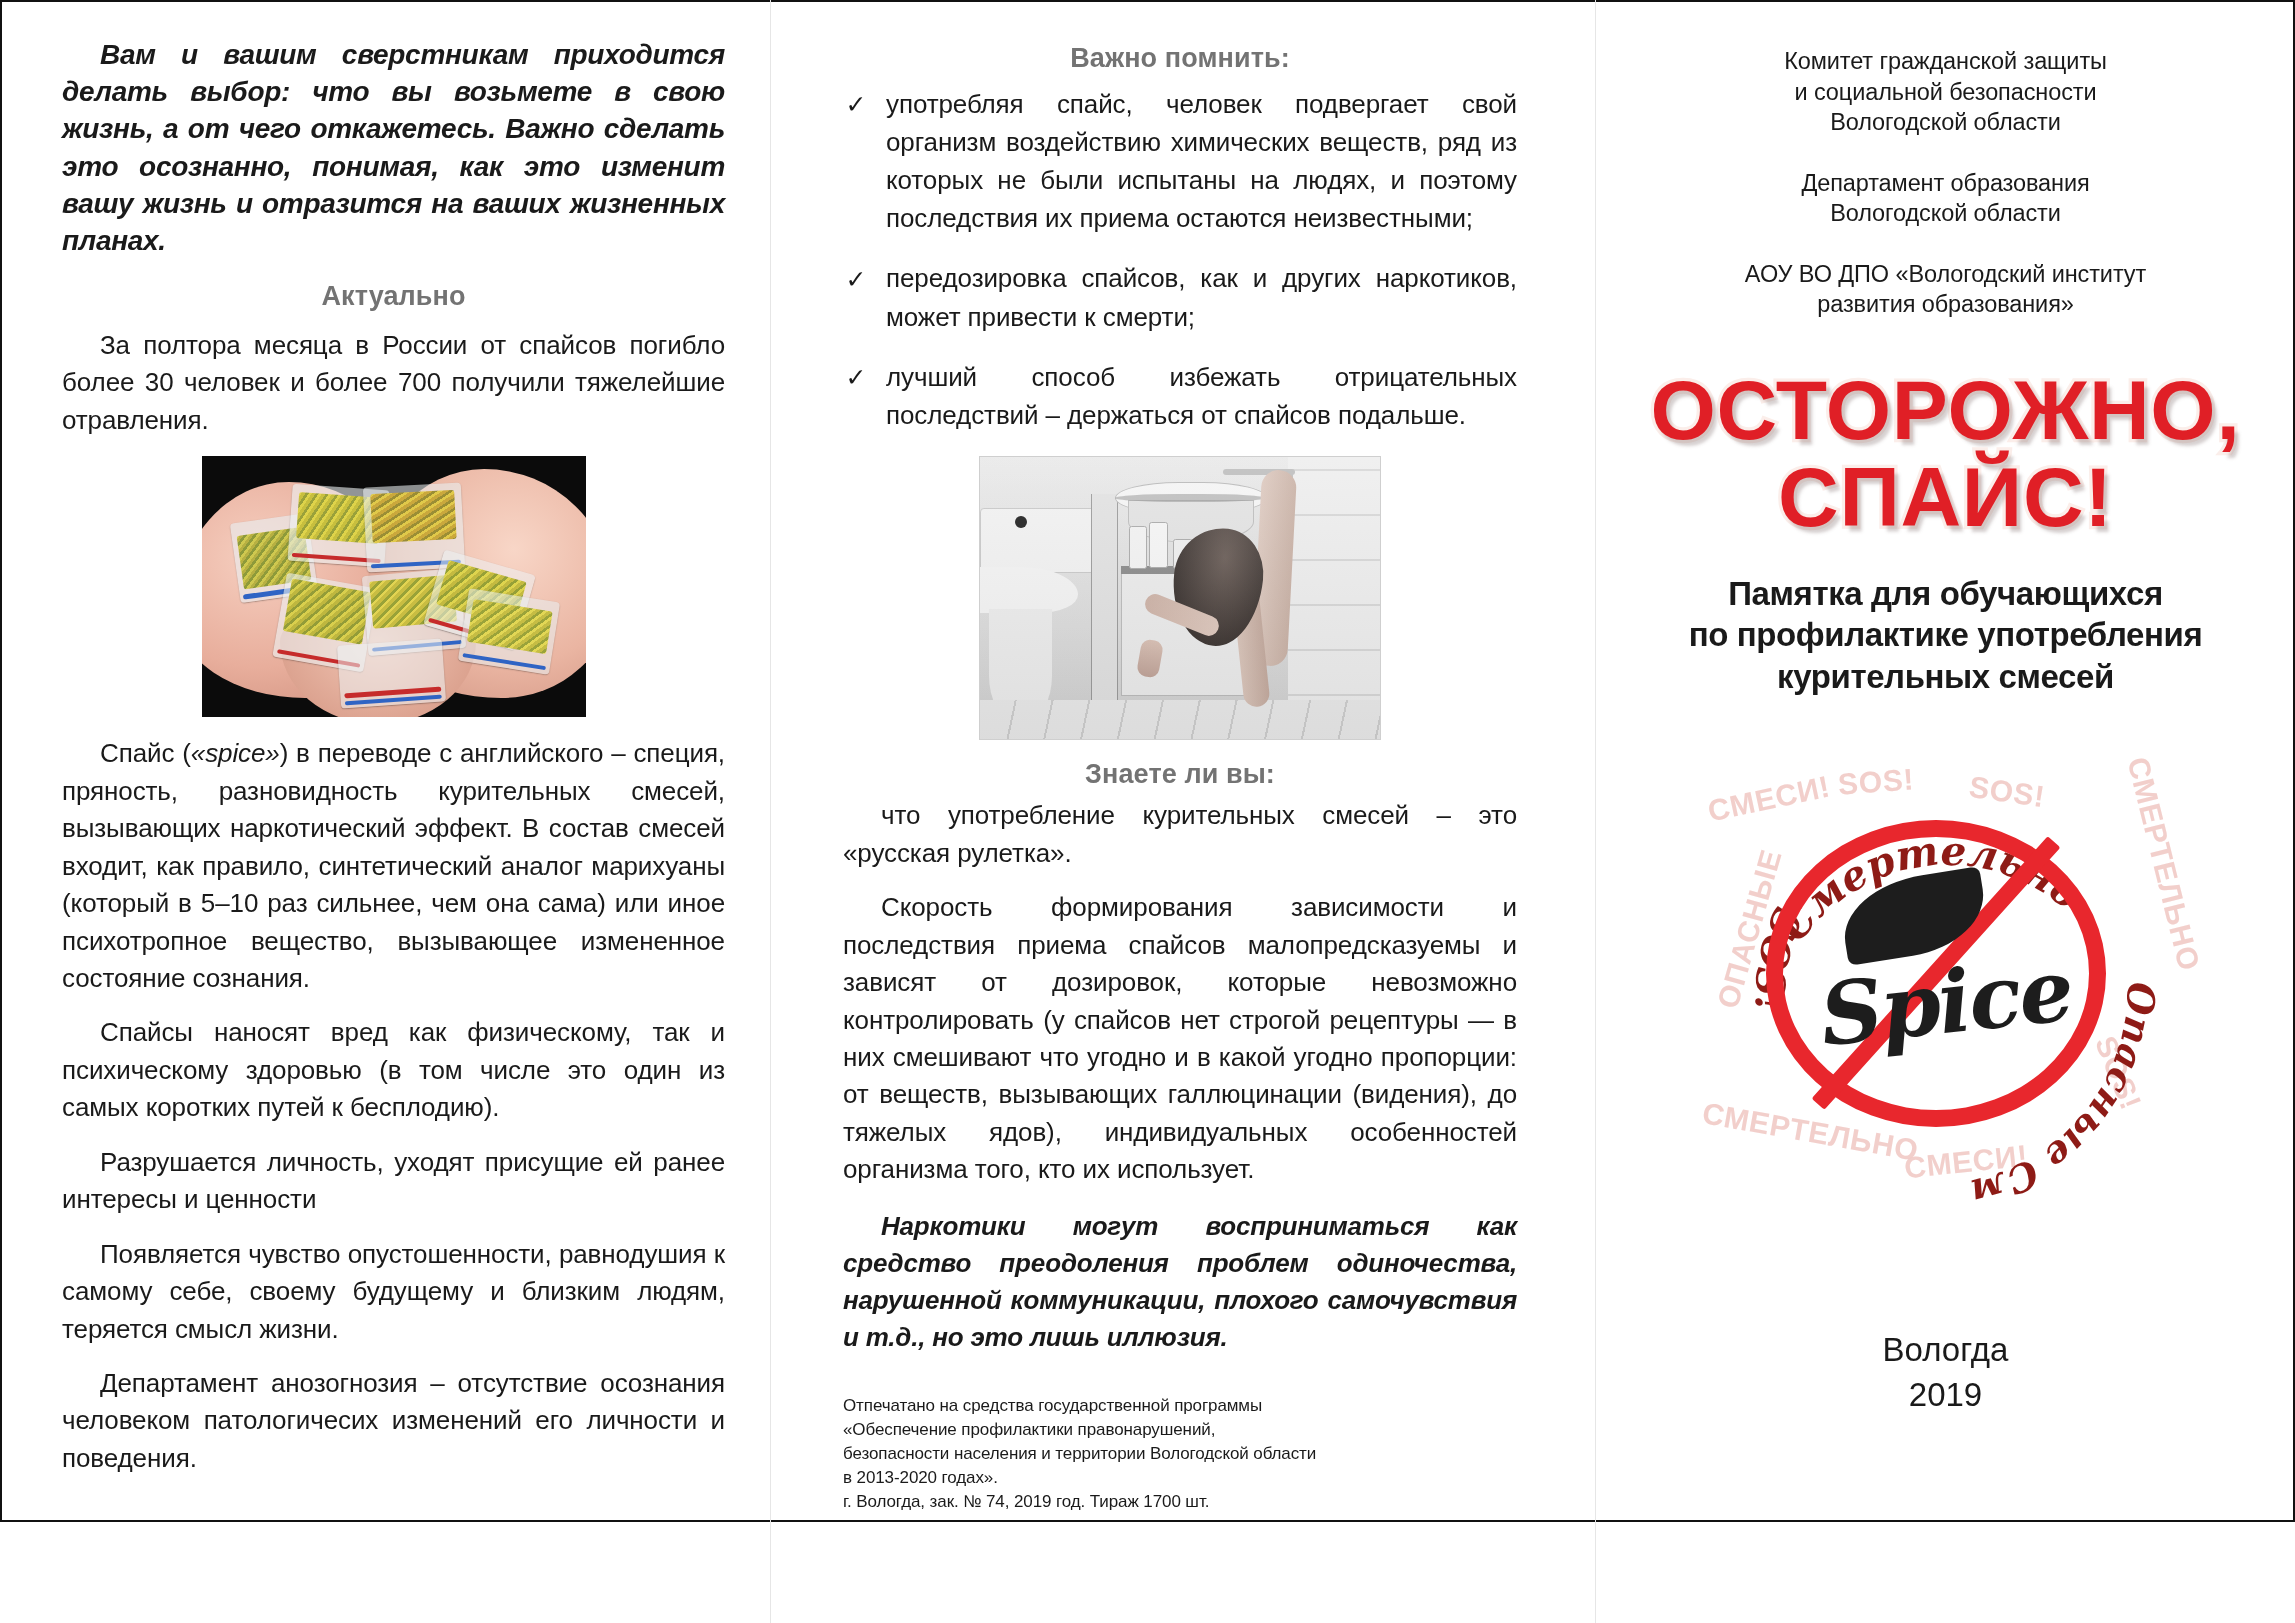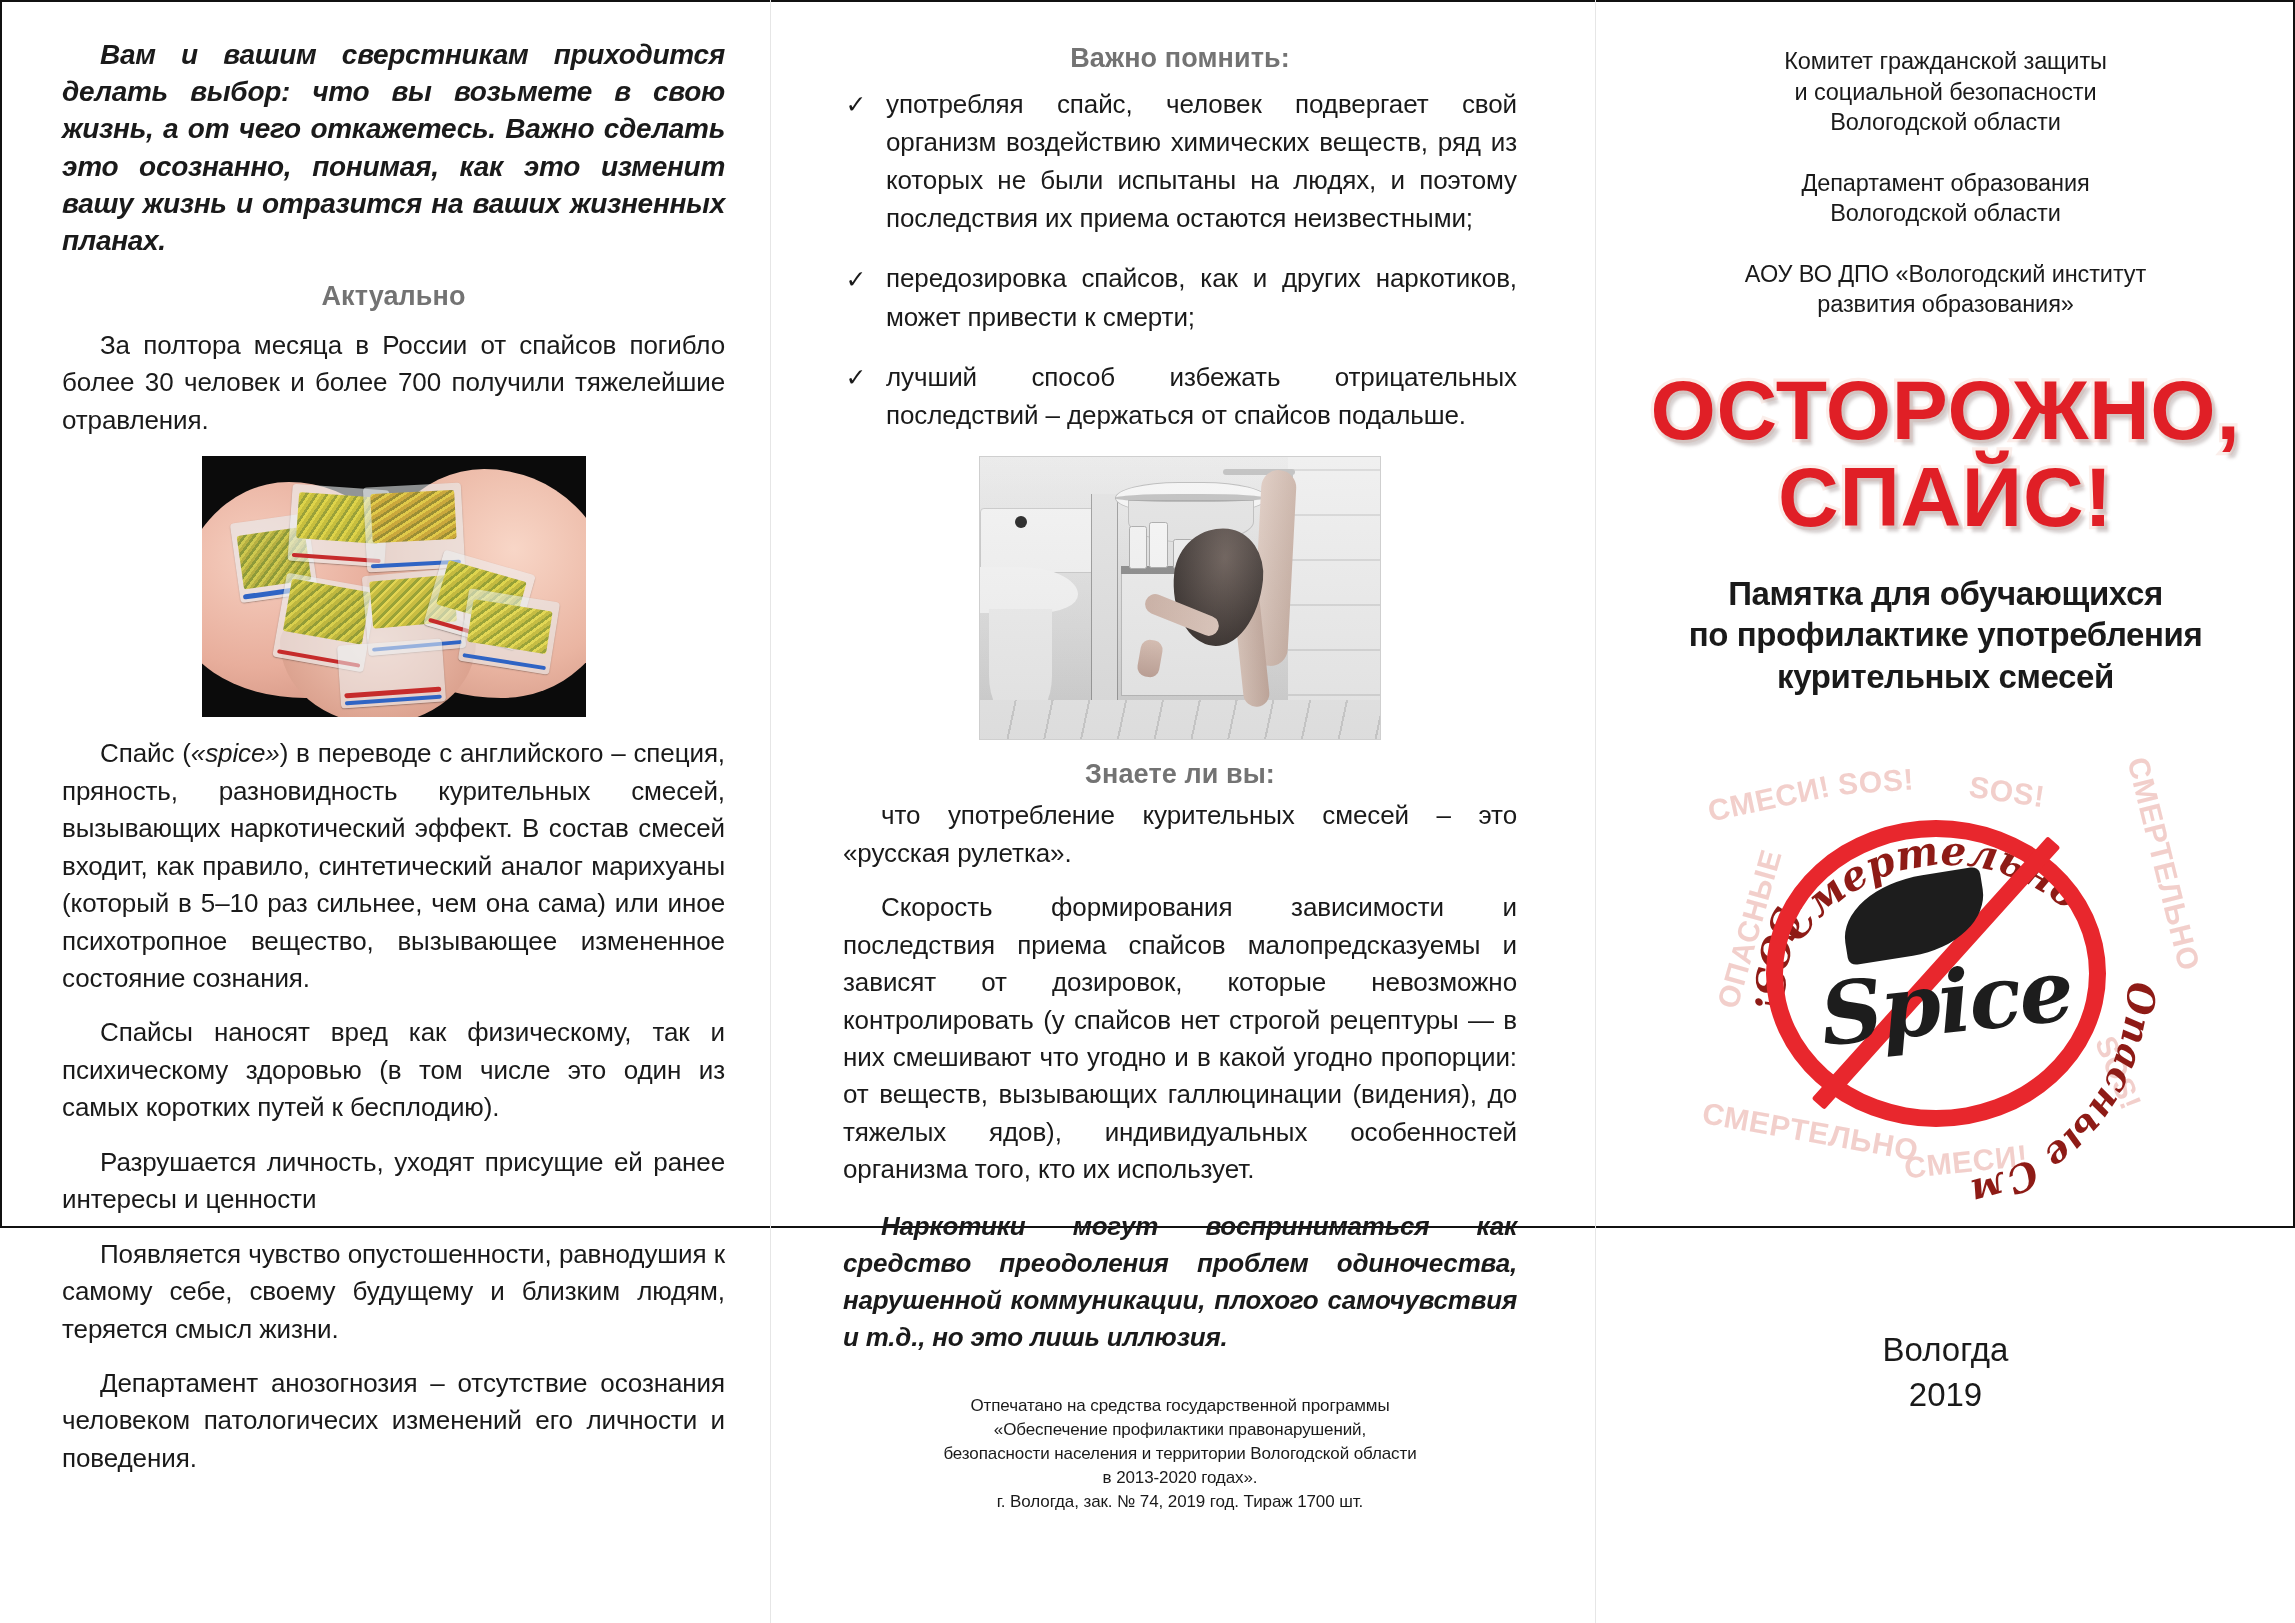--- a/index.html
+++ b/index.html
@@ -1,18 +1,18 @@
 <!DOCTYPE html>
 <html style="font-size:10.5px"><head>
 <meta charset="utf-8">
 <style>
   html,body{margin:0;padding:0;background:#fff;}
   body{width:2295px;height:1624px;overflow:hidden;
        font-family:"Liberation Sans","DejaVu Sans",sans-serif;color:#1a1a1a;}
-  .page{position:relative;width:2295px;height:1228px;background:#fff;box-sizing:border-box;}
+  .page{position:relative;width:2295px;height:1522px;background:#fff;box-sizing:border-box;}
 
   
   .scan-border{position:absolute;inset:0;border:2px solid #111;box-sizing:border-box;pointer-events:none;}
 
   .panel{position:absolute;top:0;height:1624px;box-sizing:border-box;}
   .panel-1{left:0;width:771px;padding:36px 46px 0 62px;}
   .panel-2{left:771px;width:824px;padding:26px 78px 0 72px;}
   .panel-3{left:1595px;width:701px;padding:46px 39px 0 39px;}
 
   .divider{position:absolute;top:0;width:1.3px;height:1624px;background:#e6e6e6;}
@@ -111,21 +111,21 @@
     transform:rotate(-9deg);
   }
   .arc-txt{position:absolute;left:0;top:0;width:516px;height:451px;}
   .arc-txt text{font-family:"DejaVu Serif",serif;font-style:italic;font-weight:bold;fill:#8e1b16;}
 
   .place{
     text-align:center;font-size:33px;line-height:1.35;margin-top:128px;
   }
 
   .imprint{
-    text-align:center;font-size:17px;line-height:1.42;margin-top:38px;letter-spacing:-0.1px;
+    font-size:17px;line-height:1.42;margin-top:38px;letter-spacing:-0.1px;
   }
 </style>
 </head>
 <body>
 
 <div class="page">
   <div class="scan-border"></div>
   <div class="divider divider-1"></div>
   <div class="divider divider-2"></div>
 

